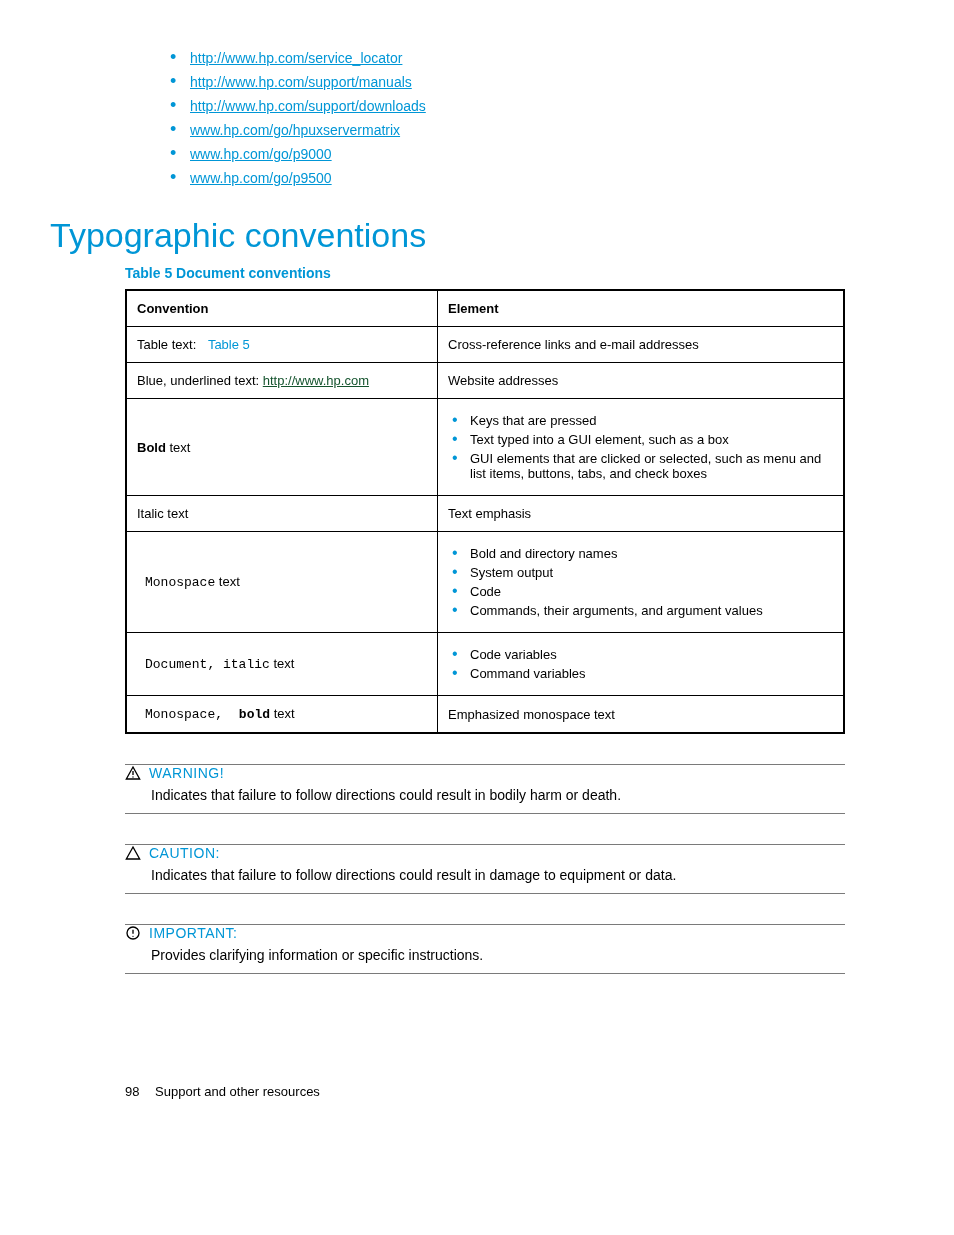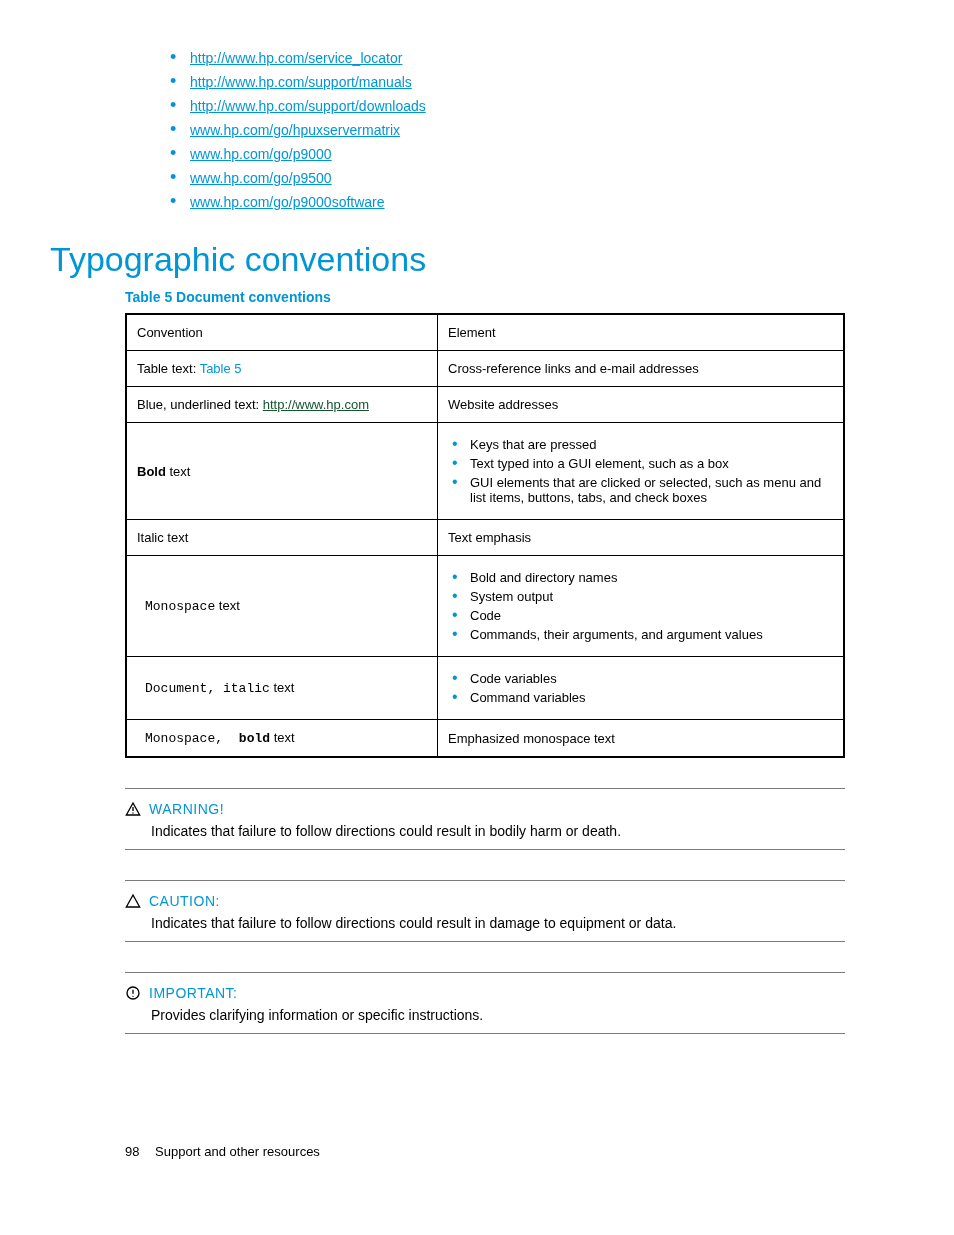--- a/index.html
+++ b/index.html
@@ -55,24 +55,24 @@
     border: 2px solid #000;
   }
   table.doc-conv th, table.doc-conv td {
     border: 1px solid #000;
     padding: 10px 10px;
     text-align: left;
     vertical-align: middle;
     font-size: 13px;
   }
   table.doc-conv th {
-    font-weight: normal;
+    font-weight: bold;
   }
   .col1 { width: 290px; }
-  .blue-link { color: #0096d6; }
+  .blue-link { color: #0096d6; margin-left: 8px; }
   .blue-underline { color: #14532d; text-decoration: underline; }
   .cell-list {
     list-style: none;
     margin: 0;
     padding: 0 0 0 4px;
   }
   .cell-list li {
     position: relative;
     padding-left: 18px;
     margin: 4px 0;
@@ -94,21 +94,21 @@
   }
   .notice-rule {
     border: none;
     border-top: 1px solid #7a7a7a;
     margin: 0;
   }
   .notice-header {
     display: flex;
     align-items: center;
     gap: 8px;
-    margin-top: 12px;
+    margin-top: 0;
     font-size: 14px;
   }
   .notice-icon {
     width: 16px; height: 16px;
     display: inline-block;
     line-height: 0;
   }
   .notice-label {
     color: #0096d6;
     letter-spacing: 0.5px;
@@ -127,21 +127,20 @@
 </head>
 <body>
 
 <ul class="top-list">
   <li><a>http://www.hp.com/service_locator</a></li>
   <li><a>http://www.hp.com/support/manuals</a></li>
   <li><a>http://www.hp.com/support/downloads</a></li>
   <li><a>www.hp.com/go/hpuxservermatrix</a></li>
   <li><a>www.hp.com/go/p9000</a></li>
   <li><a>www.hp.com/go/p9500</a></li>
-  <li><a>www.hp.com/go/p9000software</a></li>
 </ul>
 
 <h1 class="section">Typographic conventions</h1>
 
 <div class="table-caption">Table 5 Document conventions</div>
 
 <table class="doc-conv">
   <thead>
     <tr>
       <th class="col1">Convention</th>

